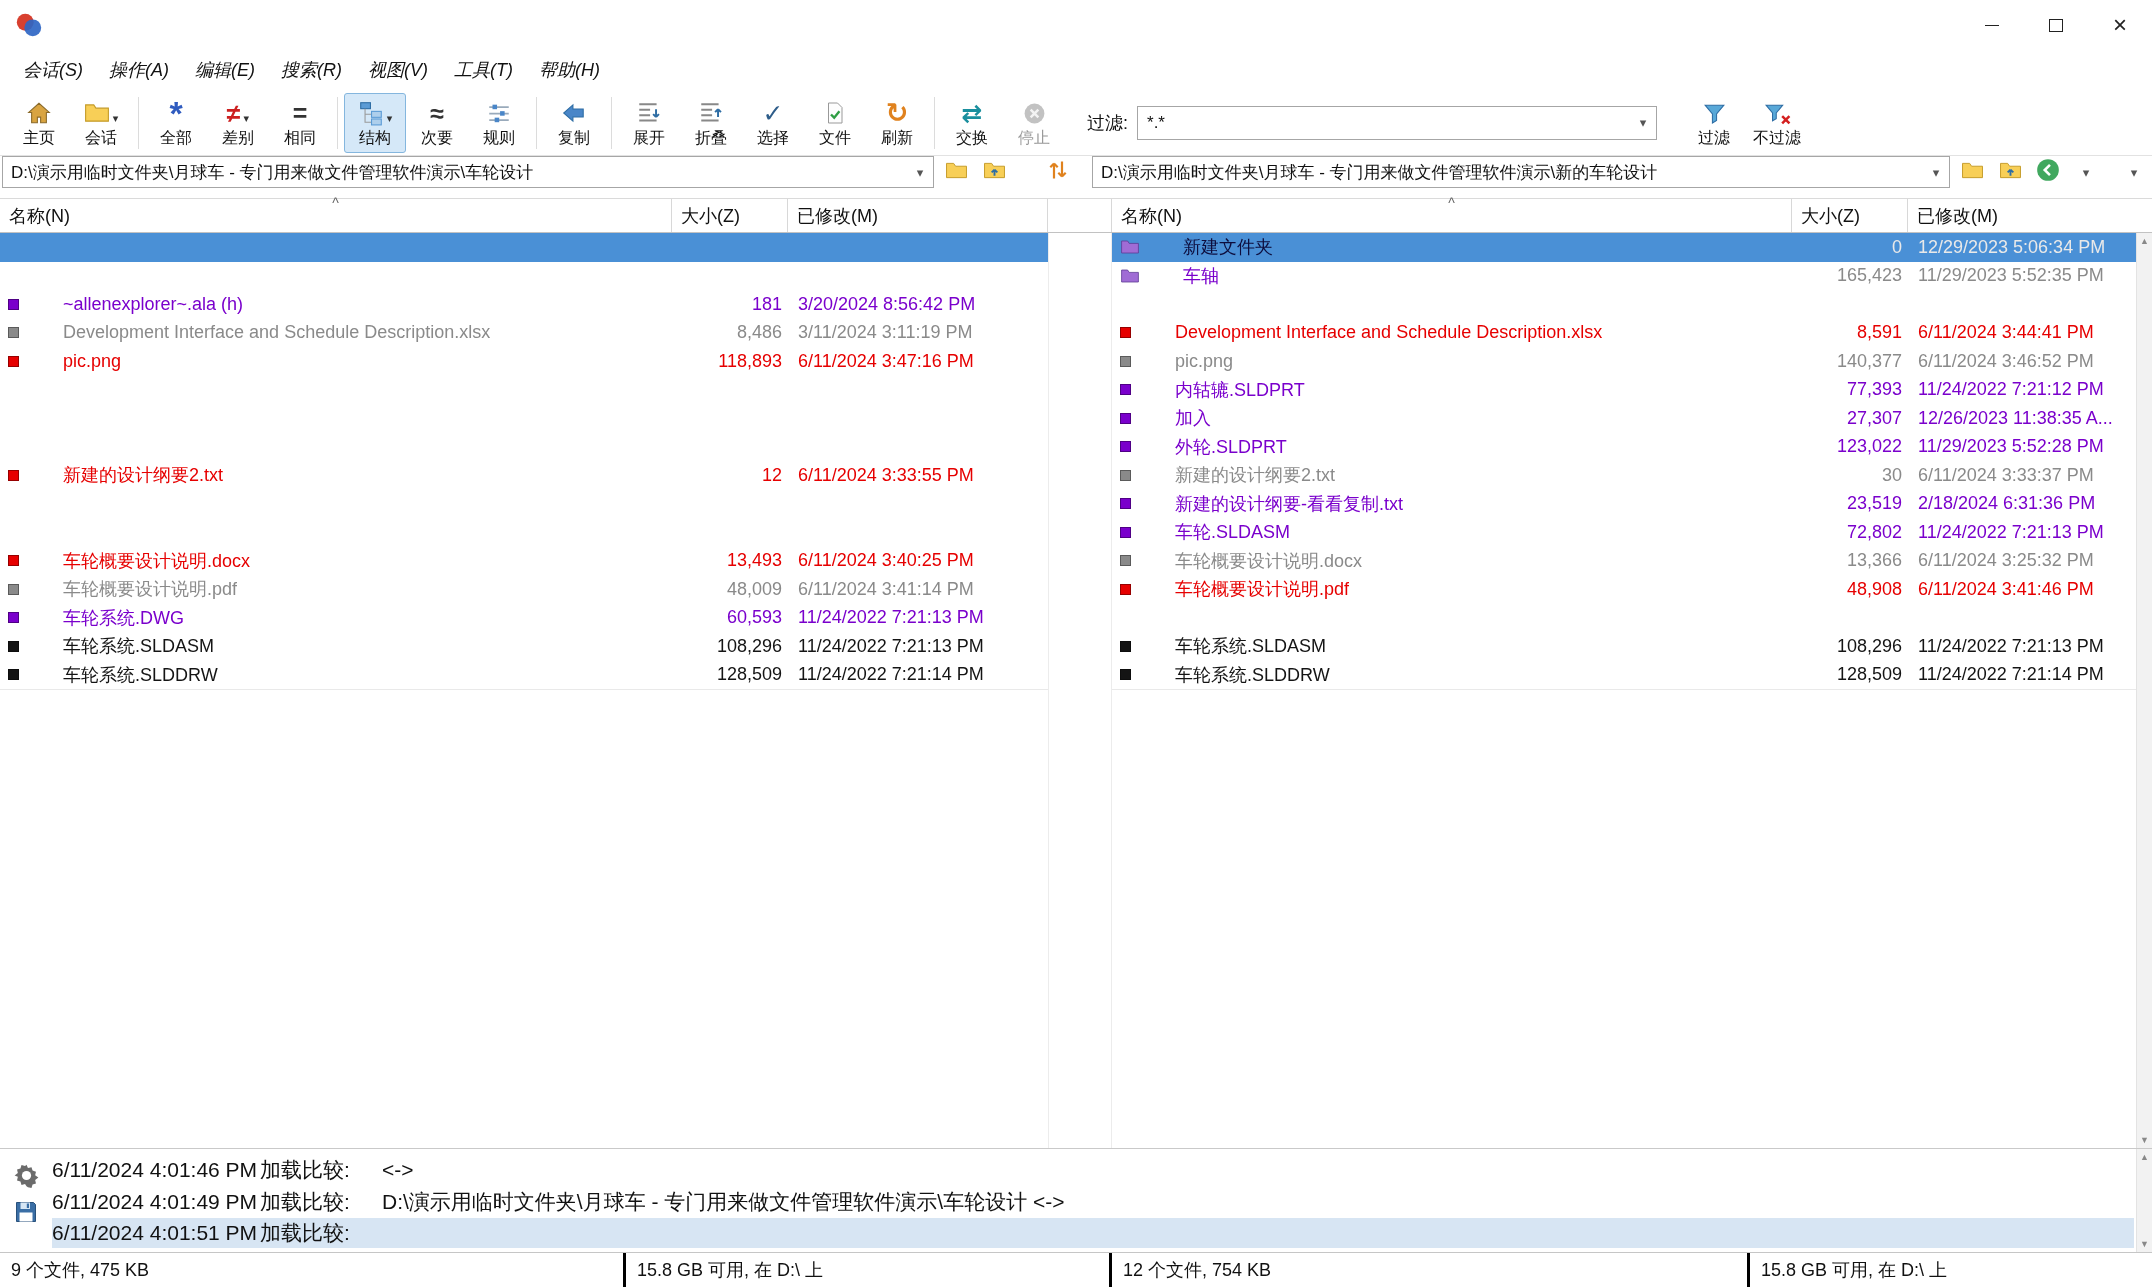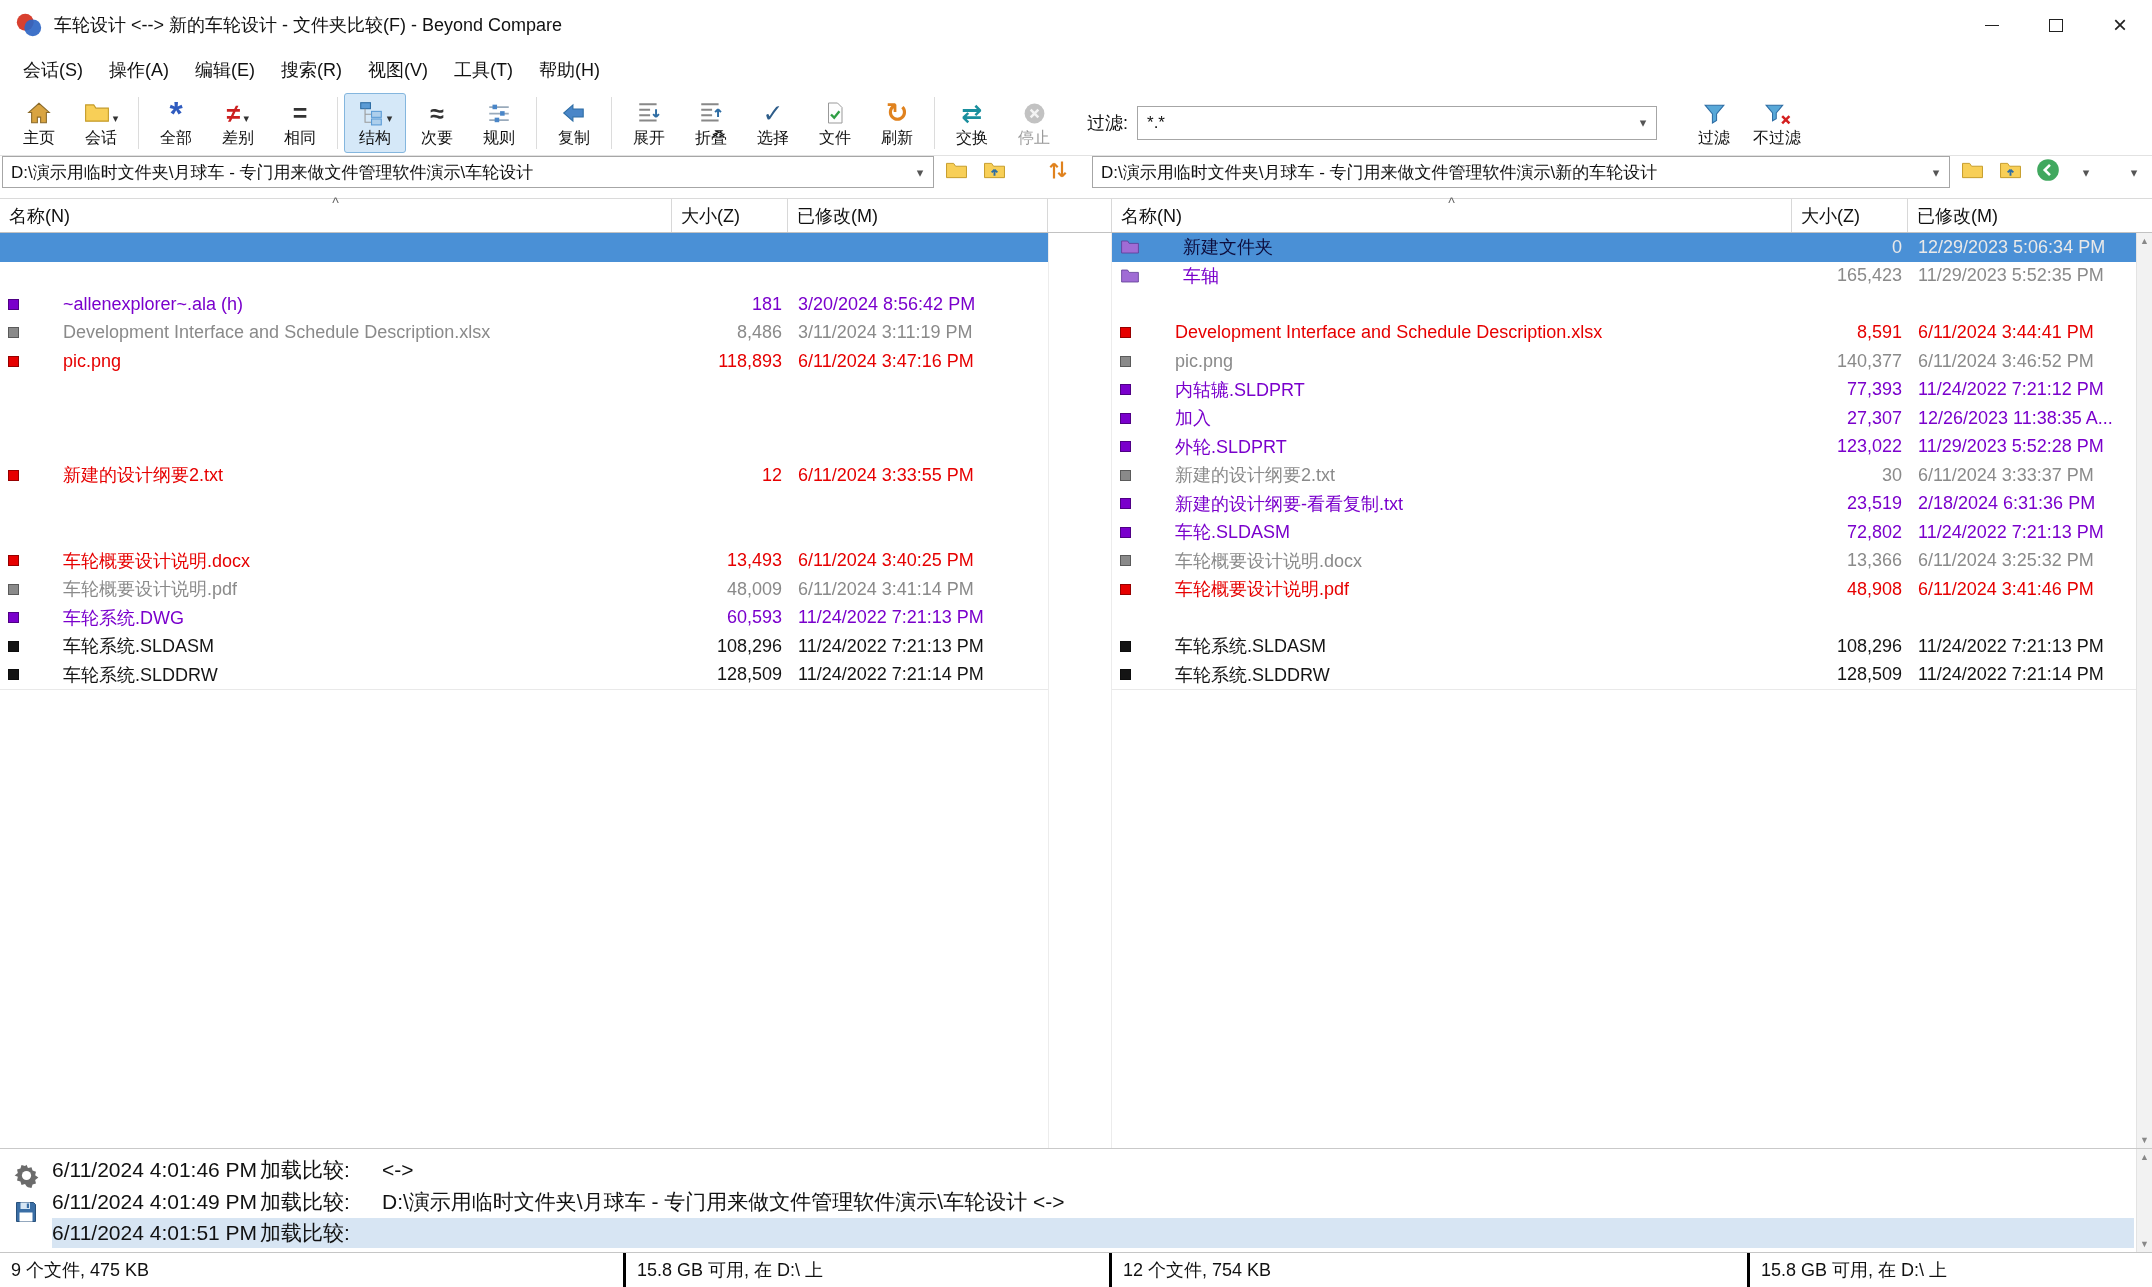--- a/index.html
+++ b/index.html
@@ -12,21 +12,21 @@
 
 .titlebar{height:50px;flex:none;display:flex;align-items:center;padding-left:14px;gap:10px;background:#fff;}
 .appico{display:flex;flex:none;}
 .title{font-size:18px;white-space:nowrap;}
 .winctl{margin-left:auto;display:flex;height:100%;}
 .wc{width:64px;height:100%;display:flex;align-items:center;justify-content:center;font-size:24px;color:#222;}
 .minbar{width:14px;height:1px;background:#222;display:block;}
 .maxsq{width:14px;height:13px;border:1px solid #222;display:block;}
 
 
-.menubar{height:40px;flex:none;display:flex;align-items:center;padding-left:10px;}
+.menubar{height:40px;flex:none;display:flex;align-items:center;padding-left:10px;font-style:italic;}
 .menu-item{font-size:18px;padding:7px 13px;white-space:nowrap;}
 
 
 .toolbar{height:66px;flex:none;display:flex;align-items:center;padding:0 8px;border-bottom:1px solid #e2e2e2;}
 .tb-buttons{display:flex;align-items:center;height:100%;}
 .tb-btn{min-width:62px;height:60px;display:flex;flex-direction:column;align-items:center;justify-content:center;gap:1px;padding:2px 7px;border:1px solid transparent;border-radius:3px;font-size:16px;white-space:nowrap;}
 .tb-btn.active{background:#d5e8f8;border-color:#84b6de;}
 .tb-btn.disabled{color:#999;}
 .tb-ico{height:30px;display:flex;align-items:center;gap:3px;}
 .tb-lbl{line-height:1.1;}
@@ -110,21 +110,20 @@
 
 <div class="window">
 
   <div class="titlebar">
     <span class="appico">
         <svg width="30" height="30" viewBox="0 0 32 32">
           <circle cx="12" cy="13" r="9" fill="#d8402f"></circle>
           <circle cx="20" cy="19" r="9" fill="#2f66c4" opacity="0.92"></circle>
         </svg>
       </span>
-    <span class="title">车轮设计 &lt;--&gt; 新的车轮设计 - 文件夹比较(F) - Beyond Compare</span>
     <div class="winctl">
       <div class="wc">
           <span class="minbar"></span>
         </div>
       <div class="wc">
           <span class="maxsq"></span>
         </div>
       <div class="wc">
           <span>×</span>
         </div>

